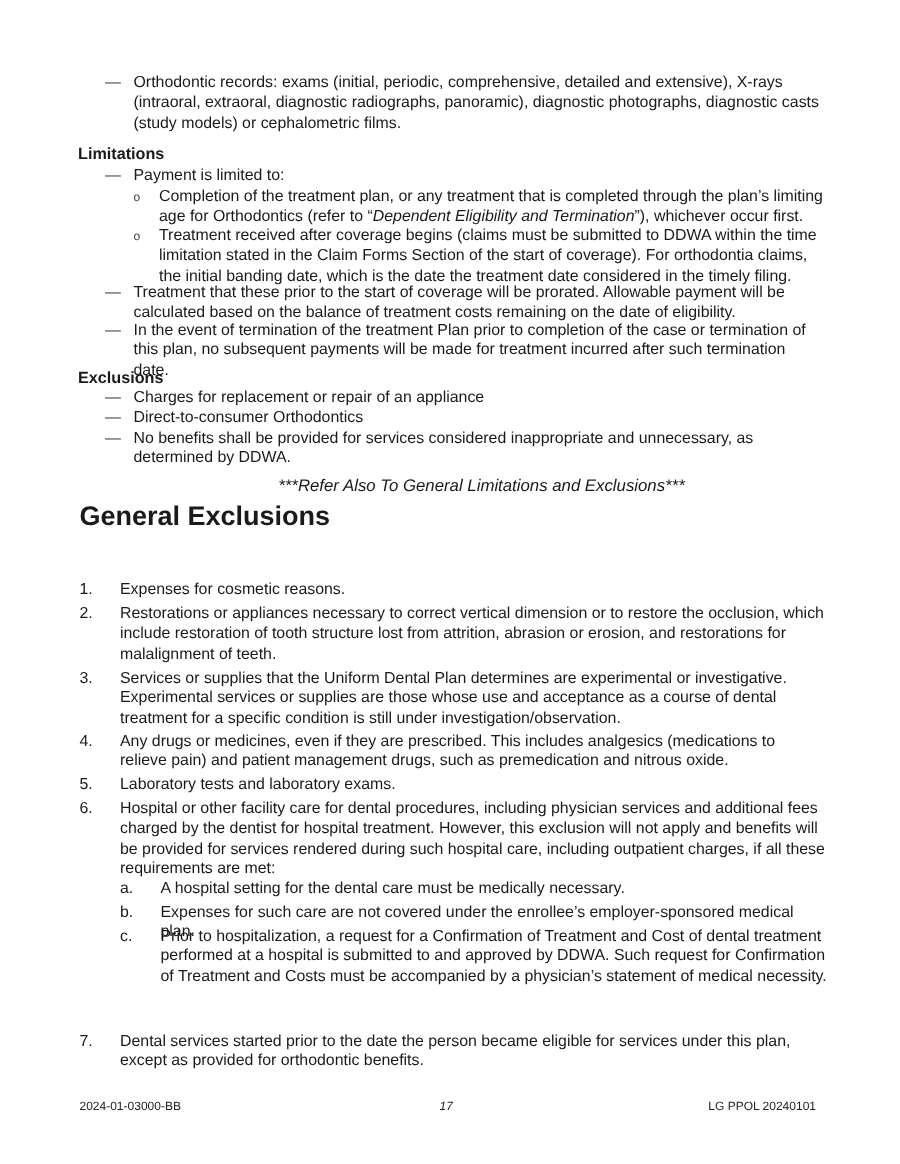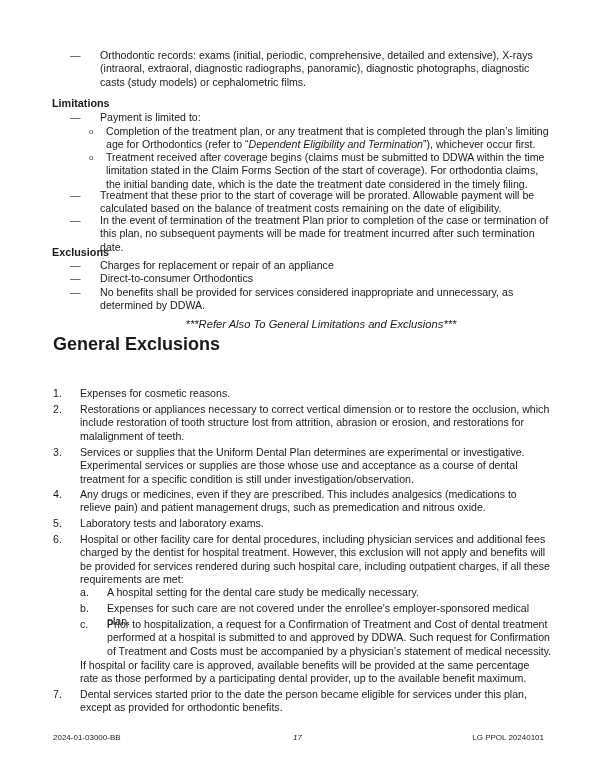--- a/index.html
+++ b/index.html
@@ -30,21 +30,21 @@
       left: 70px;
       width: 480px;
     }
     .dash-item .mark {
       position: absolute;
       left: 0;
       top: 0;
       color: #444;
     }
     .dash-item .txt {
-      margin-left: 30px;
+      margin-left: 19px;
       display: block;
     }
 
     
     .circ-item {
       position: absolute;
       left: 89px;
       width: 462px;
     }
     .circ-item .mark {
@@ -224,34 +224,33 @@
     <span class="txt">Laboratory tests and laboratory exams.</span>
   </div>
 
   <div class="num-item" style="top:533px;">
     <span class="mark">6.</span>
     <span class="txt">Hospital or other facility care for dental procedures, including physician services and additional fees charged by the dentist for hospital treatment. However, this exclusion will not apply and benefits will be provided for services rendered during such hospital care, including outpatient charges, if all these requirements are met:</span>
   </div>
 
   <div class="let-item" style="top:586px;">
     <span class="mark">a.</span>
-    <span class="txt">A hospital setting for the dental care study be medically necessary.</span>
+    <span class="txt">A hospital setting for the dental care must be medically necessary.</span>
   </div>
 
   <div class="let-item" style="top:602px;">
     <span class="mark">b.</span>
     <span class="txt">Expenses for such care are not covered under the enrollee’s employer-sponsored medical plan.</span>
   </div>
 
   <div class="let-item" style="top:618px;">
     <span class="mark">c.</span>
     <span class="txt">Prior to hospitalization, a request for a Confirmation of Treatment and Cost of dental treatment performed at a hospital is submitted to and approved by DDWA. Such request for Confirmation of Treatment and Costs must be accompanied by a physician’s statement of medical necessity.</span>
   </div>
 
-  <div class="cont-para" style="top:659px;">If hospital or facility care is approved, available benefits will be provided at the same percentage rate as those performed by a participating dental provider, up to the available benefit maximum.</div>
 
   <div class="num-item" style="top:688px;">
     <span class="mark">7.</span>
     <span class="txt">Dental services started prior to the date the person became eligible for services under this plan, except as provided for orthodontic benefits.</span>
   </div>
 
   <div class="footer left">2024-01-03000-BB</div>
   <div class="footer center">17</div>
   <div class="footer right">LG PPOL 20240101</div>
 

